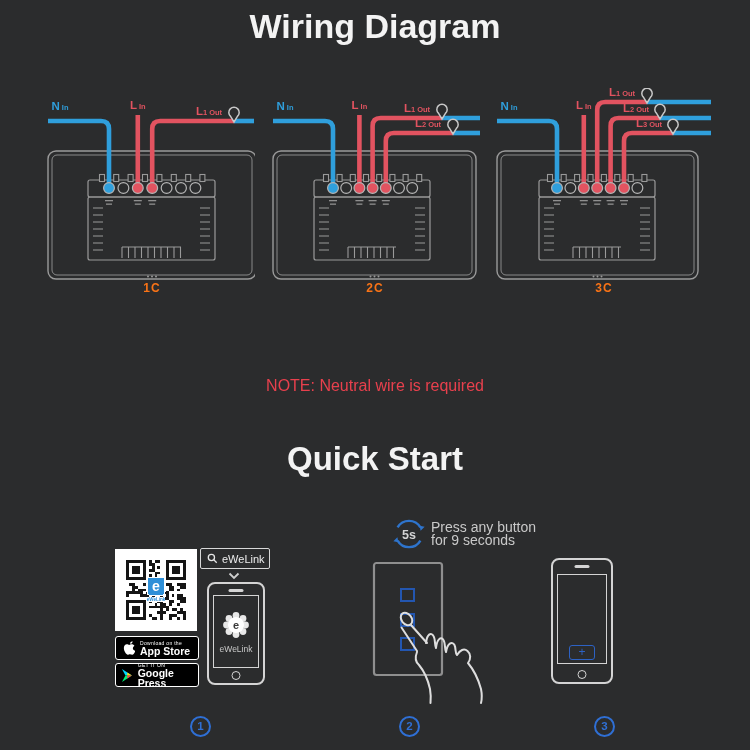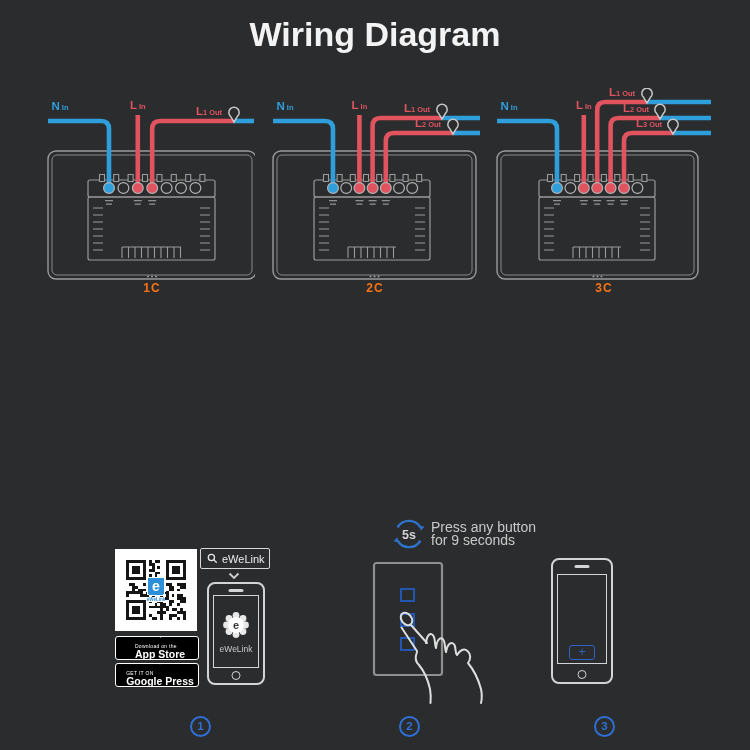--- a/index.html
+++ b/index.html
@@ -1,18 +1,18 @@
 <!DOCTYPE html>
 <html><head>
 <meta charset="utf-8">
 <style>
   html,body{margin:0;padding:0;background:#2b2c2d;}
   #canvas{position:relative;width:750px;height:750px;background:#2b2c2d;
     font-family:"Liberation Sans",sans-serif;overflow:hidden;}
-  .title{position:absolute;width:100%;text-align:center;color:#f3f3f3;font-weight:bold;margin-top:8px;}
+  .title{position:absolute;width:100%;text-align:center;color:#f3f3f3;font-weight:bold;}
   .t-wiring{top:7px;font-size:34px;}
   .t-quick{top:440px;font-size:33px;}
   .note{position:absolute;top:377px;width:100%;text-align:center;color:#e8404d;font-size:16px;}
   svg.diag{position:absolute;top:88px;}
   #diag0{left:30px}#diag1{left:270px}#diag2{left:492px}
   .gang{position:absolute;top:281px;width:120px;text-align:center;color:#f97316;
     font-size:12px;font-weight:bold;letter-spacing:1px;}
   #gang0{left:92px}#gang1{left:315px}#gang2{left:544px}
   
   #qr{position:absolute;left:115px;top:549px;width:82px;height:82px;}
@@ -30,21 +30,21 @@
   #phone2 .screen{top:14px;bottom:18px;}
   .home{position:absolute;bottom:3px;left:50%;transform:translateX(-50%);
     width:7px;height:7px;border:1.5px solid #d4d4d4;border-radius:50%;}
   #app-icon{position:absolute;top:15px;left:50%;transform:translateX(-50%);width:28px;height:28px;}
   #app-label{position:absolute;top:48px;width:100%;text-align:center;color:#c9c9c9;font-size:8.5px;}
   #plus-btn{position:absolute;top:70px;left:50%;transform:translateX(-50%);
     width:24px;height:13px;border:1.5px solid #2d62c4;border-radius:3px;
     color:#2d62c4;font-size:12px;line-height:12px;text-align:center;}
   .badge{position:absolute;left:115px;width:76px;height:22px;background:#000;
     border:1px solid #fff;border-radius:3px;display:flex;align-items:center;
-    padding-left:6px;gap:5px;flex-direction:column;}
+    padding-left:6px;gap:5px;}
   #badge-as{top:636px}
   #badge-gp{top:663px}
   .b1{font-size:5px;color:#fff;letter-spacing:.3px;line-height:6px;}
   .b2{font-size:10.5px;color:#fff;font-weight:bold;line-height:10px;}
   
   #timer{position:absolute;left:391px;top:516px;}
   #instr{position:absolute;left:431px;top:521px;color:#c9c9c9;font-size:14px;line-height:13px;}
   #swhand{position:absolute;left:360px;top:556px;}
   
   .stepnum{position:absolute;width:17px;height:17px;border:2px solid #2f6fd4;border-radius:50%;
@@ -194,21 +194,23 @@
       <text x="91.8" y="21" fill="#e25360" font-family="Liberation Sans, sans-serif" font-weight="bold" text-anchor="middle" font-size="11.5">L<tspan font-size="7.5"> In</tspan></text>
       <text x="130" y="8" fill="#e25360" font-family="Liberation Sans, sans-serif" font-weight="bold" text-anchor="middle" font-size="11.5">L<tspan font-size="7.5">1 Out</tspan></text>
       <text x="144" y="24" fill="#e25360" font-family="Liberation Sans, sans-serif" font-weight="bold" text-anchor="middle" font-size="11.5">L<tspan font-size="7.5">2 Out</tspan></text>
       <text x="157" y="39" fill="#e25360" font-family="Liberation Sans, sans-serif" font-weight="bold" text-anchor="middle" font-size="11.5">L<tspan font-size="7.5">3 Out</tspan></text>
     </svg>
 
   <div class="gang" id="gang0">1C</div>
   <div class="gang" id="gang1">2C</div>
   <div class="gang" id="gang2">3C</div>
 
-
+  <div class="note">NOTE: Neutral wire is required</div>
+
+  <div class="title t-quick">Quick Start</div>
 
   <svg id="qr" viewBox="0 0 29 29" shape-rendering="crispEdges">
       <rect width="29" height="29" fill="#ffffff"></rect>
       <rect x="4" y="4" width="7" height="7" fill="#151515"></rect>
       <rect x="5" y="5" width="5" height="5" fill="#fff"></rect>
       <rect x="6" y="6" width="3" height="3" fill="#151515"></rect>
       <rect x="18" y="4" width="7" height="7" fill="#151515"></rect>
       <rect x="19" y="5" width="5" height="5" fill="#fff"></rect>
       <rect x="20" y="6" width="3" height="3" fill="#151515"></rect>
       <rect x="4" y="18" width="7" height="7" fill="#151515"></rect>

